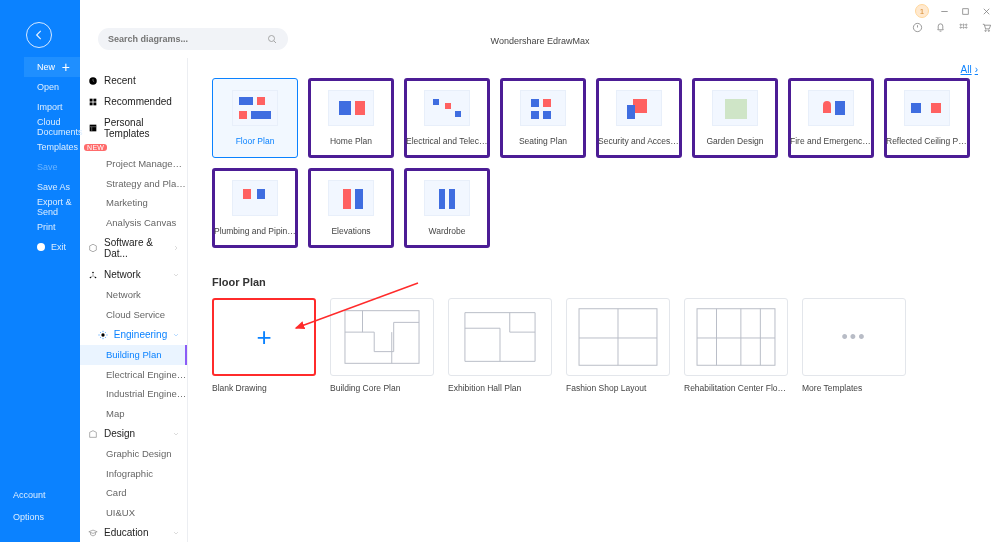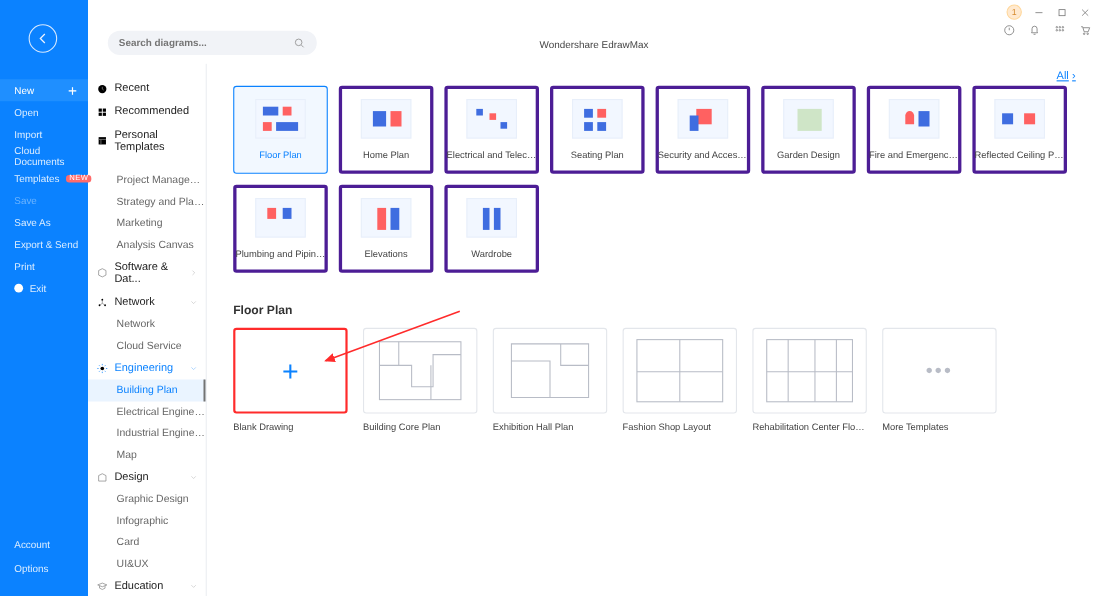--- a/index.html
+++ b/index.html
@@ -9,21 +9,21 @@
   .sidebar-primary {
     position: absolute; left: 0; top: 0; width: 80px; height: 100%;
     background: #0b82ff; color: #e8f1ff; font-size: 9px;
   }
   .back-circle {
     position: absolute; left: 26px; top: 22px; width: 26px; height: 26px;
     border: 1.5px solid #d7e9ff; border-radius: 50%;
     display: flex; align-items: center; justify-content: center;
   }
   .back-circle svg { width: 14px; height: 14px; stroke: #e8f1ff; fill:none; stroke-width:2;}
-  .primary-list { position: absolute; left:0; width:100%; top:72px; }
+  .primary-list { position: absolute; left:0; width:100%; top:57px;padding-left:24px; }
   .primary-item {
     height: 20px; display:flex; align-items:center; padding-left:13px; cursor:pointer;
     color:#dcedff;
   }
   .primary-item.active { background:#1f8fff; color:#fff; font-weight:500; position:relative;}
   .primary-item.active::after{
     content:"+"; position:absolute; right:10px; font-size:14px; font-weight:400;
   }
   .primary-item.disabled { color:#6cb4ff; }
   .badge-new {
@@ -45,22 +45,22 @@
     color:#555; cursor:pointer; position:relative;
   }
   .sec-item.group { font-weight:500; color:#222; }
   .sec-item .icn { width:10px; height:10px; flex:none; }
   .sec-item .chev { position:absolute; right:7px; width:8px; height:8px; opacity:.55;}
   .sec-sub {
     padding-left:26px; color:#666; line-height:1; font-size:9.5px;
     padding-top:5px; padding-bottom:5px; white-space:nowrap; overflow:hidden; text-overflow:ellipsis;
     cursor:pointer;
   }
-  .sec-sub.active { color:#0b82ff; font-weight:500; background:#eaf4ff; border-right:2px solid #737373;}
-  .sec-item.eng { color:#0b82ff;}
+  .sec-sub.active { color:#0b82ff; font-weight:500; background:#eaf4ff; border-right:2px solid #8b5cf6;}
+  .sec-item.eng { color:#0b82ff;justify-content:center;}
   svg.chev path,svg.icn path{stroke:#888;fill:none;stroke-width:1.6;}
   .sec-item.eng svg path{stroke:#0b82ff;}
 
   
   .topbar { position:absolute; left:80px; top:0; right:0; height:58px; }
   .topbar-title { position:absolute; left:50%; transform:translateX(-50%); top:6px;
     font-size:9px; color:#444;margin-top:30px;}
   .win-ctrls { position:absolute; right:8px; top:4px; display:flex; gap:10px; align-items:center; color:#999;}
   .sub-icons { position:absolute; right:8px; top:22px; display:flex; gap:12px; align-items:center; color:#777;}
   .sub-icons svg, .win-ctrls svg{width:11px;height:11px;stroke:#777;fill:none;stroke-width:1.6;}

